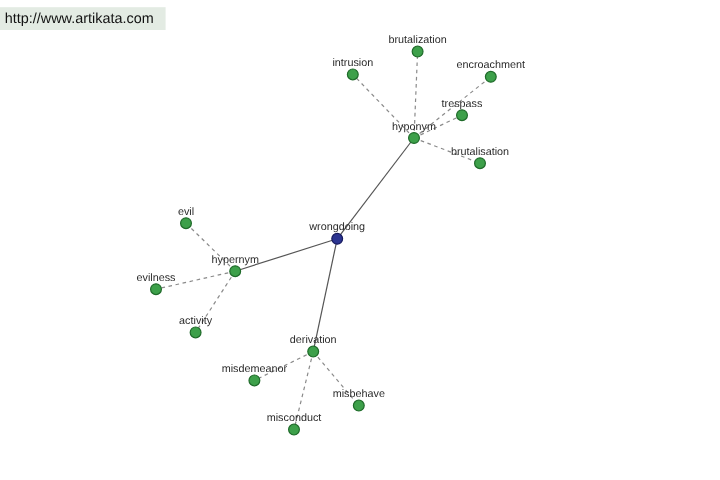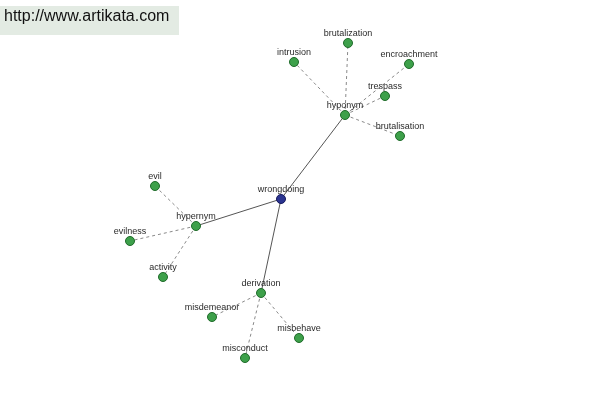--- a/index.html
+++ b/index.html
@@ -8,23 +8,23 @@
     background: #ffffff;
     font-family: "Liberation Sans", sans-serif;
     position: relative;
     overflow: hidden;
   }
   #url-bar {
     position: absolute;
     left: 0; top: 6px;
     background: #e3ebe3;
     color: #111111;
-    font-size: 16px;
+    font-size: 12px;
     line-height: 13px;
-    padding: 3px 10px 13px 4px;
+    padding: 3px 10px 3px 4px;
     white-space: nowrap;
   }
   #graph-svg {
     position: absolute;
     left: 0; top: 0;
     width: 600px; height: 400px;
   }
   .node-label {
     font-family: "Liberation Sans", sans-serif;
     font-size: 9px;

